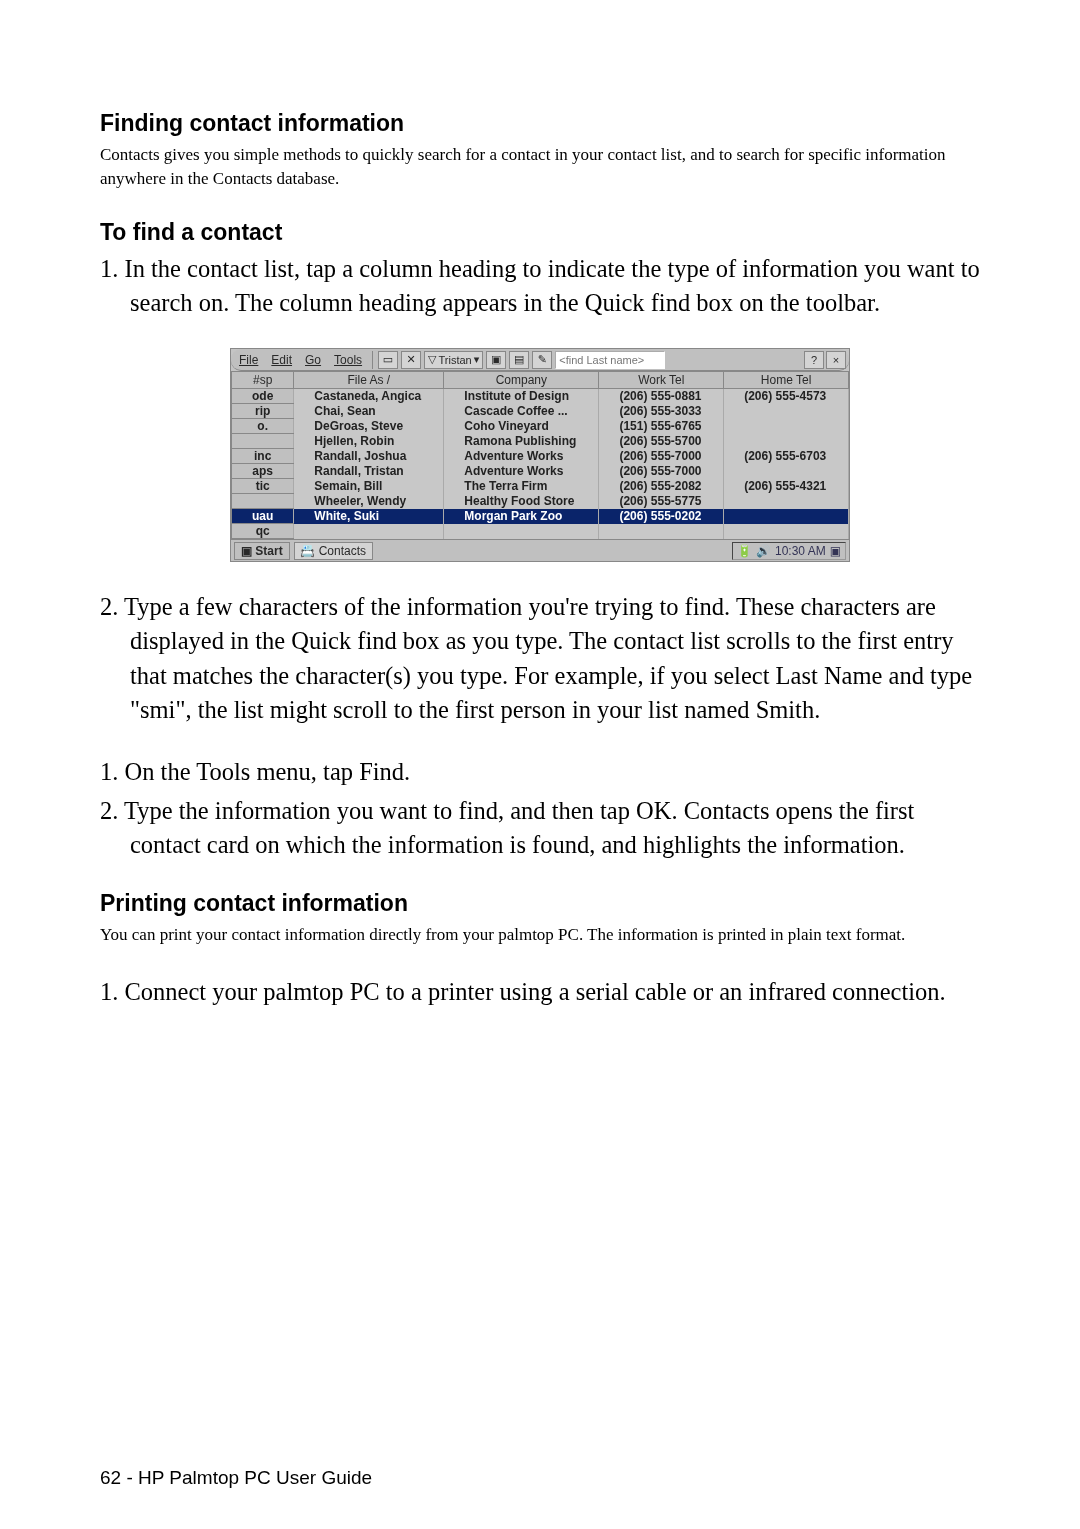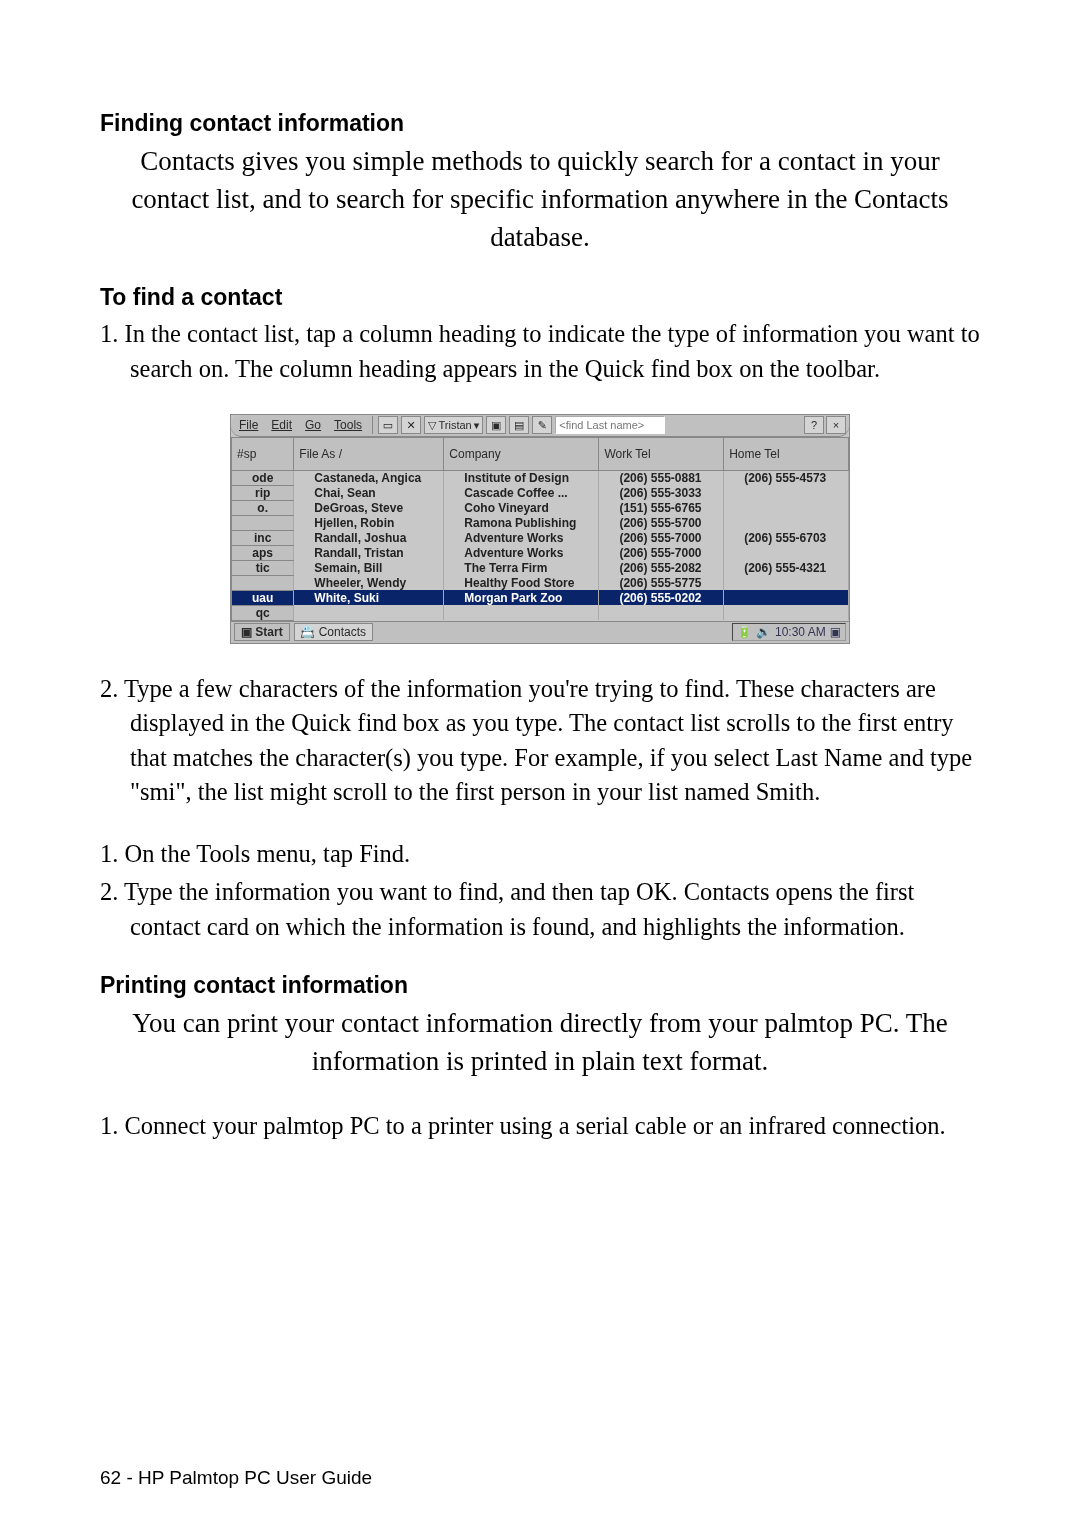--- a/index.html
+++ b/index.html
@@ -12,24 +12,23 @@
     padding: 110px 100px 30px 100px;
     position: relative;
   }
   .heading {
     font-family: Arial, Helvetica, sans-serif;
     font-weight: bold;
     font-size: 23px;
     margin-bottom: 6px;
   }
   .para {
-    font-size: 27px;
+    font-size: 17px;
     line-height: 1.4;
     margin-bottom: 28px;
-    text-align: center;
   }
   .ol-item {
     font-size: 24.5px;
     line-height: 1.4;
     margin-left: 0;
     padding-left: 30px;
     text-indent: -30px;
   }
   .ol-item + .ol-item { margin-top: 4px; }
   .section { margin-bottom: 28px; }
@@ -69,21 +68,21 @@
   }
   .ss-findbox {
     height:18px; border:1px inset #fff; background:#fff;
     font-size:11px; padding:8px 3px; color:#777; min-width:110px;
     display:inline-flex; align-items:center;
   }
   .ss-right { margin-left:auto; display:flex; gap:2px;}
   .ss-table { width:100%; border-collapse:collapse; background:#c8c8c8;}
   .ss-table th {
     background:#c0c0c0; border:1px solid #888;
-    font-weight:normal; text-align:left; padding:9px 5px;
+    font-weight:normal; text-align:center; padding:1px 5px;
     font-size:12px; height:16px;
   }
   .ss-table td {
     border-right:1px solid #aaa;
     padding:0 20px; font-size:12px; font-weight:bold;
     color:#222; height:15px;
   }
   .ss-table tr.sel td { background:#0a246a; color:#fff; }
   .ss-col-narrow { width:30px; text-align:center;}
   .ss-iconcell {

